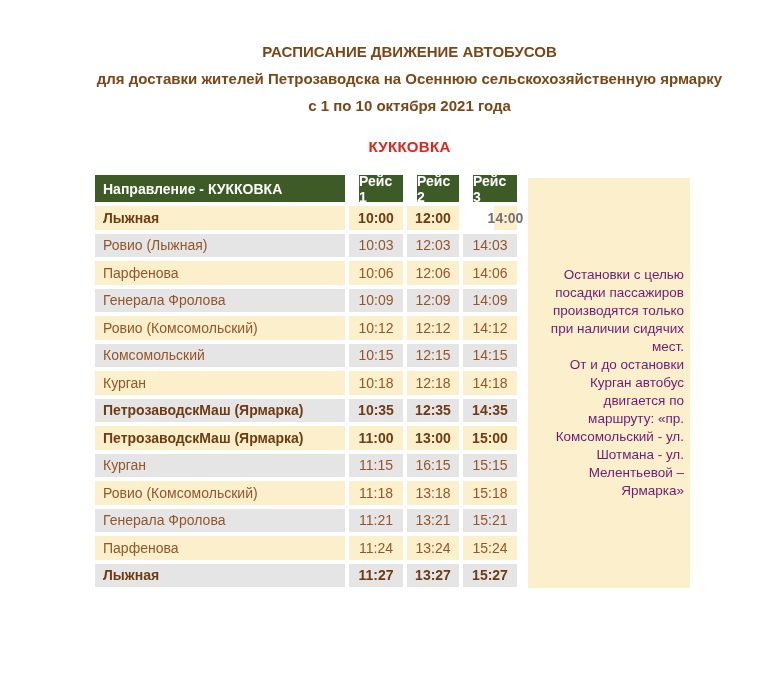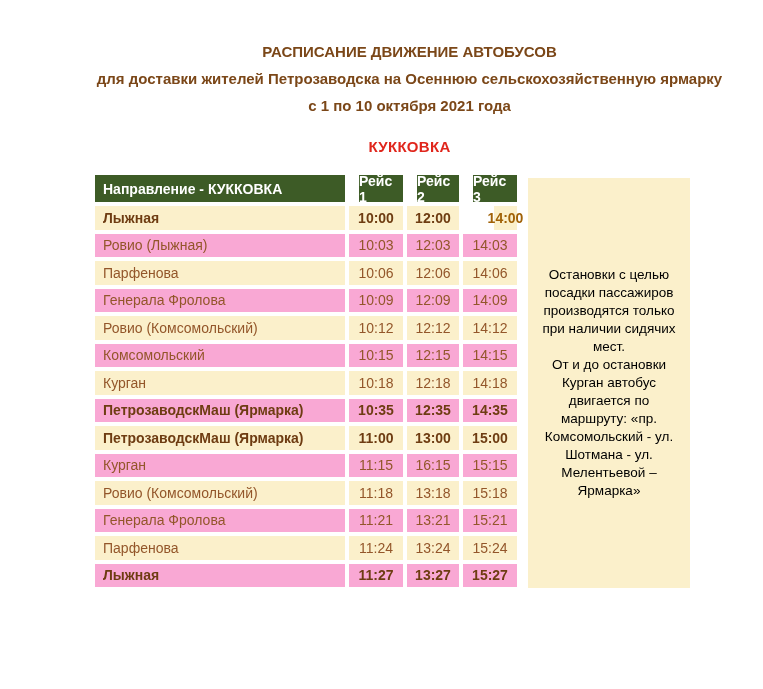--- a/index.html
+++ b/index.html
@@ -57,41 +57,41 @@
   .cell.time {
     justify-content: center;
   }
   .cell.head {
     background: #3d5b26;
     color: #ffffff;
     font-weight: bold;
   }
   .cell.head.time { justify-content: center; margin-left: 10px; }
   .row-cream { background: #fbf0cb; }
-  .row-green { background: #f9a8d4; }
+  .row-green { background: #e5e5e5; }
 
   
   .note-box {
     position: absolute;
     left: 528px;
     top: 178px;
     width: 162px;
     height: 410px;
     background: #fbf0cb;
     display: flex;
     flex-direction: column;
     justify-content: center;
     align-items: center;
     padding: 6px;
   }
   .note-box p {
-    color: #000000;
+    color: #701a75;
     font-size: 13.5px;
     line-height: 18px;
-    text-align: center;
+    text-align: right;
   }
 </style>
 </head>
 <body>
 
 <div class="page">
 
   <div class="titles">
     <div>РАСПИСАНИЕ ДВИЖЕНИЕ АВТОБУСОВ</div>
     <div>для доставки жителей Петрозаводска на Осеннюю сельскохозяйственную ярмарку</div>
@@ -101,21 +101,21 @@
 
   <div class="schedule">
     <div class="cell stop head">Направление - КУККОВКА</div>
     <div class="cell time head">Рейс 1</div>
     <div class="cell time head">Рейс 2</div>
     <div class="cell time head">Рейс 3</div>
 
   <div class="cell stop row-cream row-bold" style="font-weight: bold; color: rgb(110, 60, 18);">Лыжная</div>
       <div class="cell time row-cream" style="font-weight: bold; color: rgb(110, 60, 18);">10:00</div>
       <div class="cell time row-cream" style="font-weight: bold; color: rgb(110, 60, 18);">12:00</div>
-      <div class="cell time row-cream" style="font-weight: bold; color: #a16207; margin-left: 31px;">14:00</div>
+      <div class="cell time row-cream" style="font-weight: bold; color: #737373; margin-left: 31px;">14:00</div>
       <div class="cell stop row-green">Ровио (Лыжная)</div>
       <div class="cell time row-green">10:03</div>
       <div class="cell time row-green">12:03</div>
       <div class="cell time row-green">14:03</div>
       <div class="cell stop row-cream">Парфенова</div>
       <div class="cell time row-cream">10:06</div>
       <div class="cell time row-cream">12:06</div>
       <div class="cell time row-cream">14:06</div>
       <div class="cell stop row-green">Генерала Фролова</div>
       <div class="cell time row-green">10:09</div>

